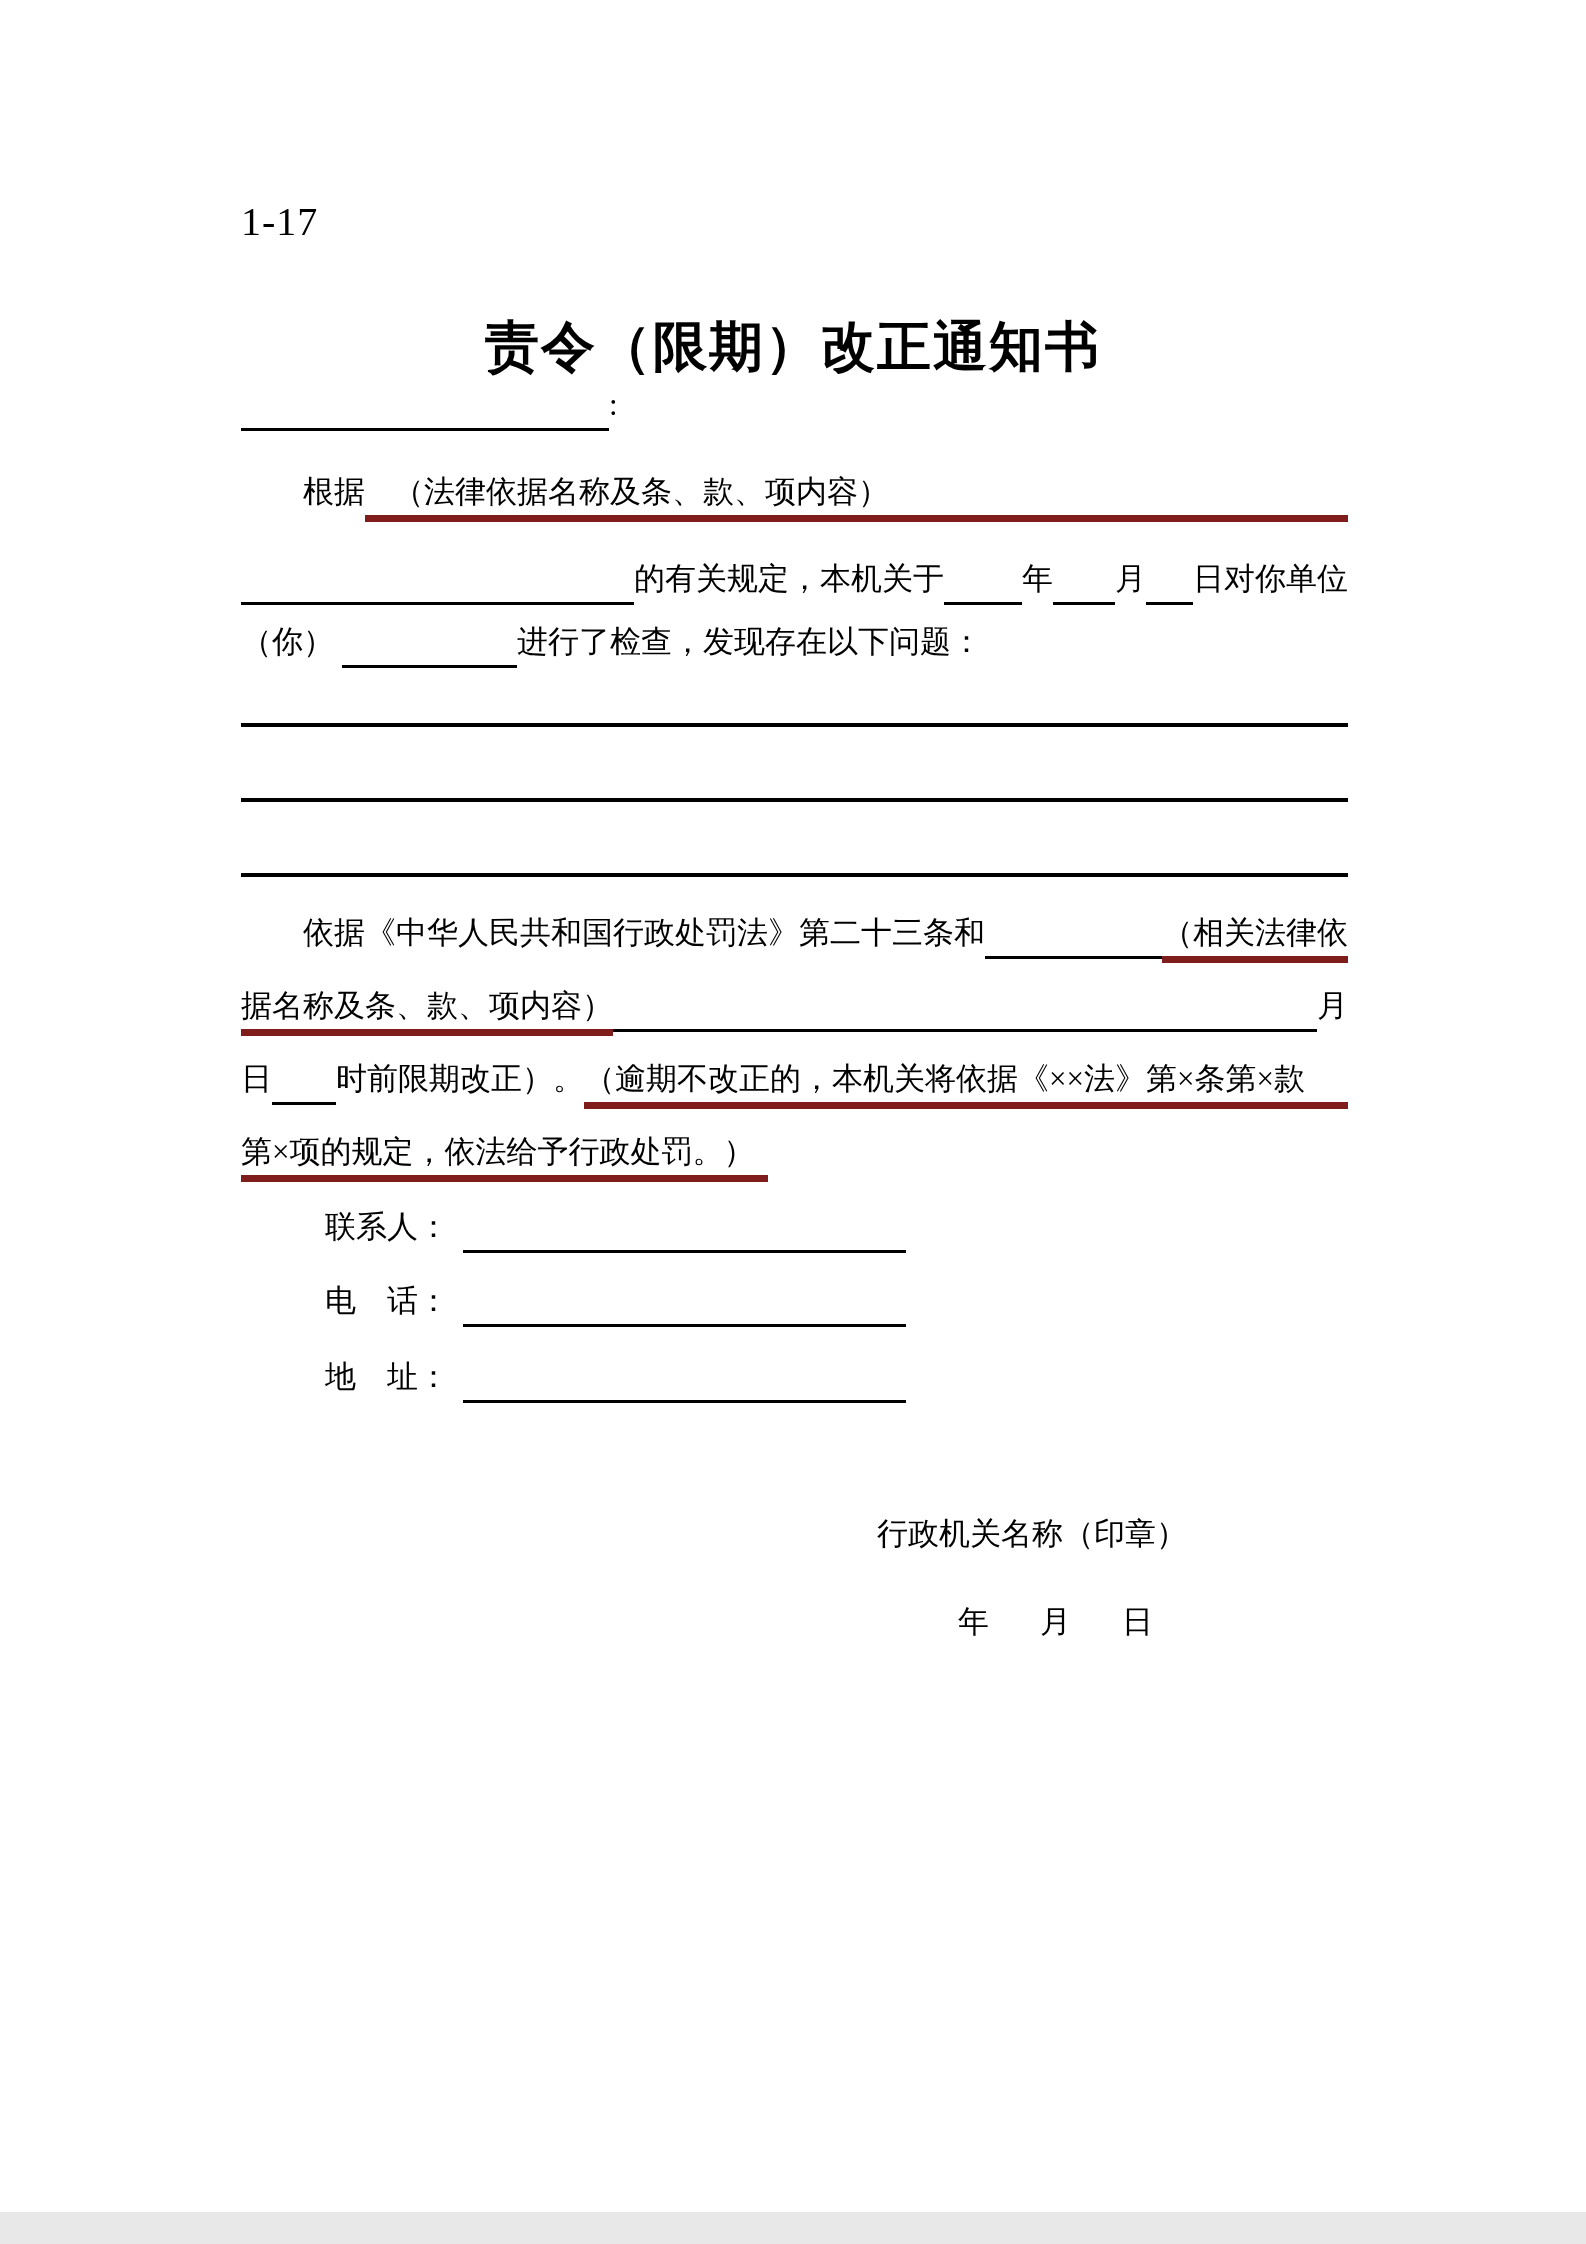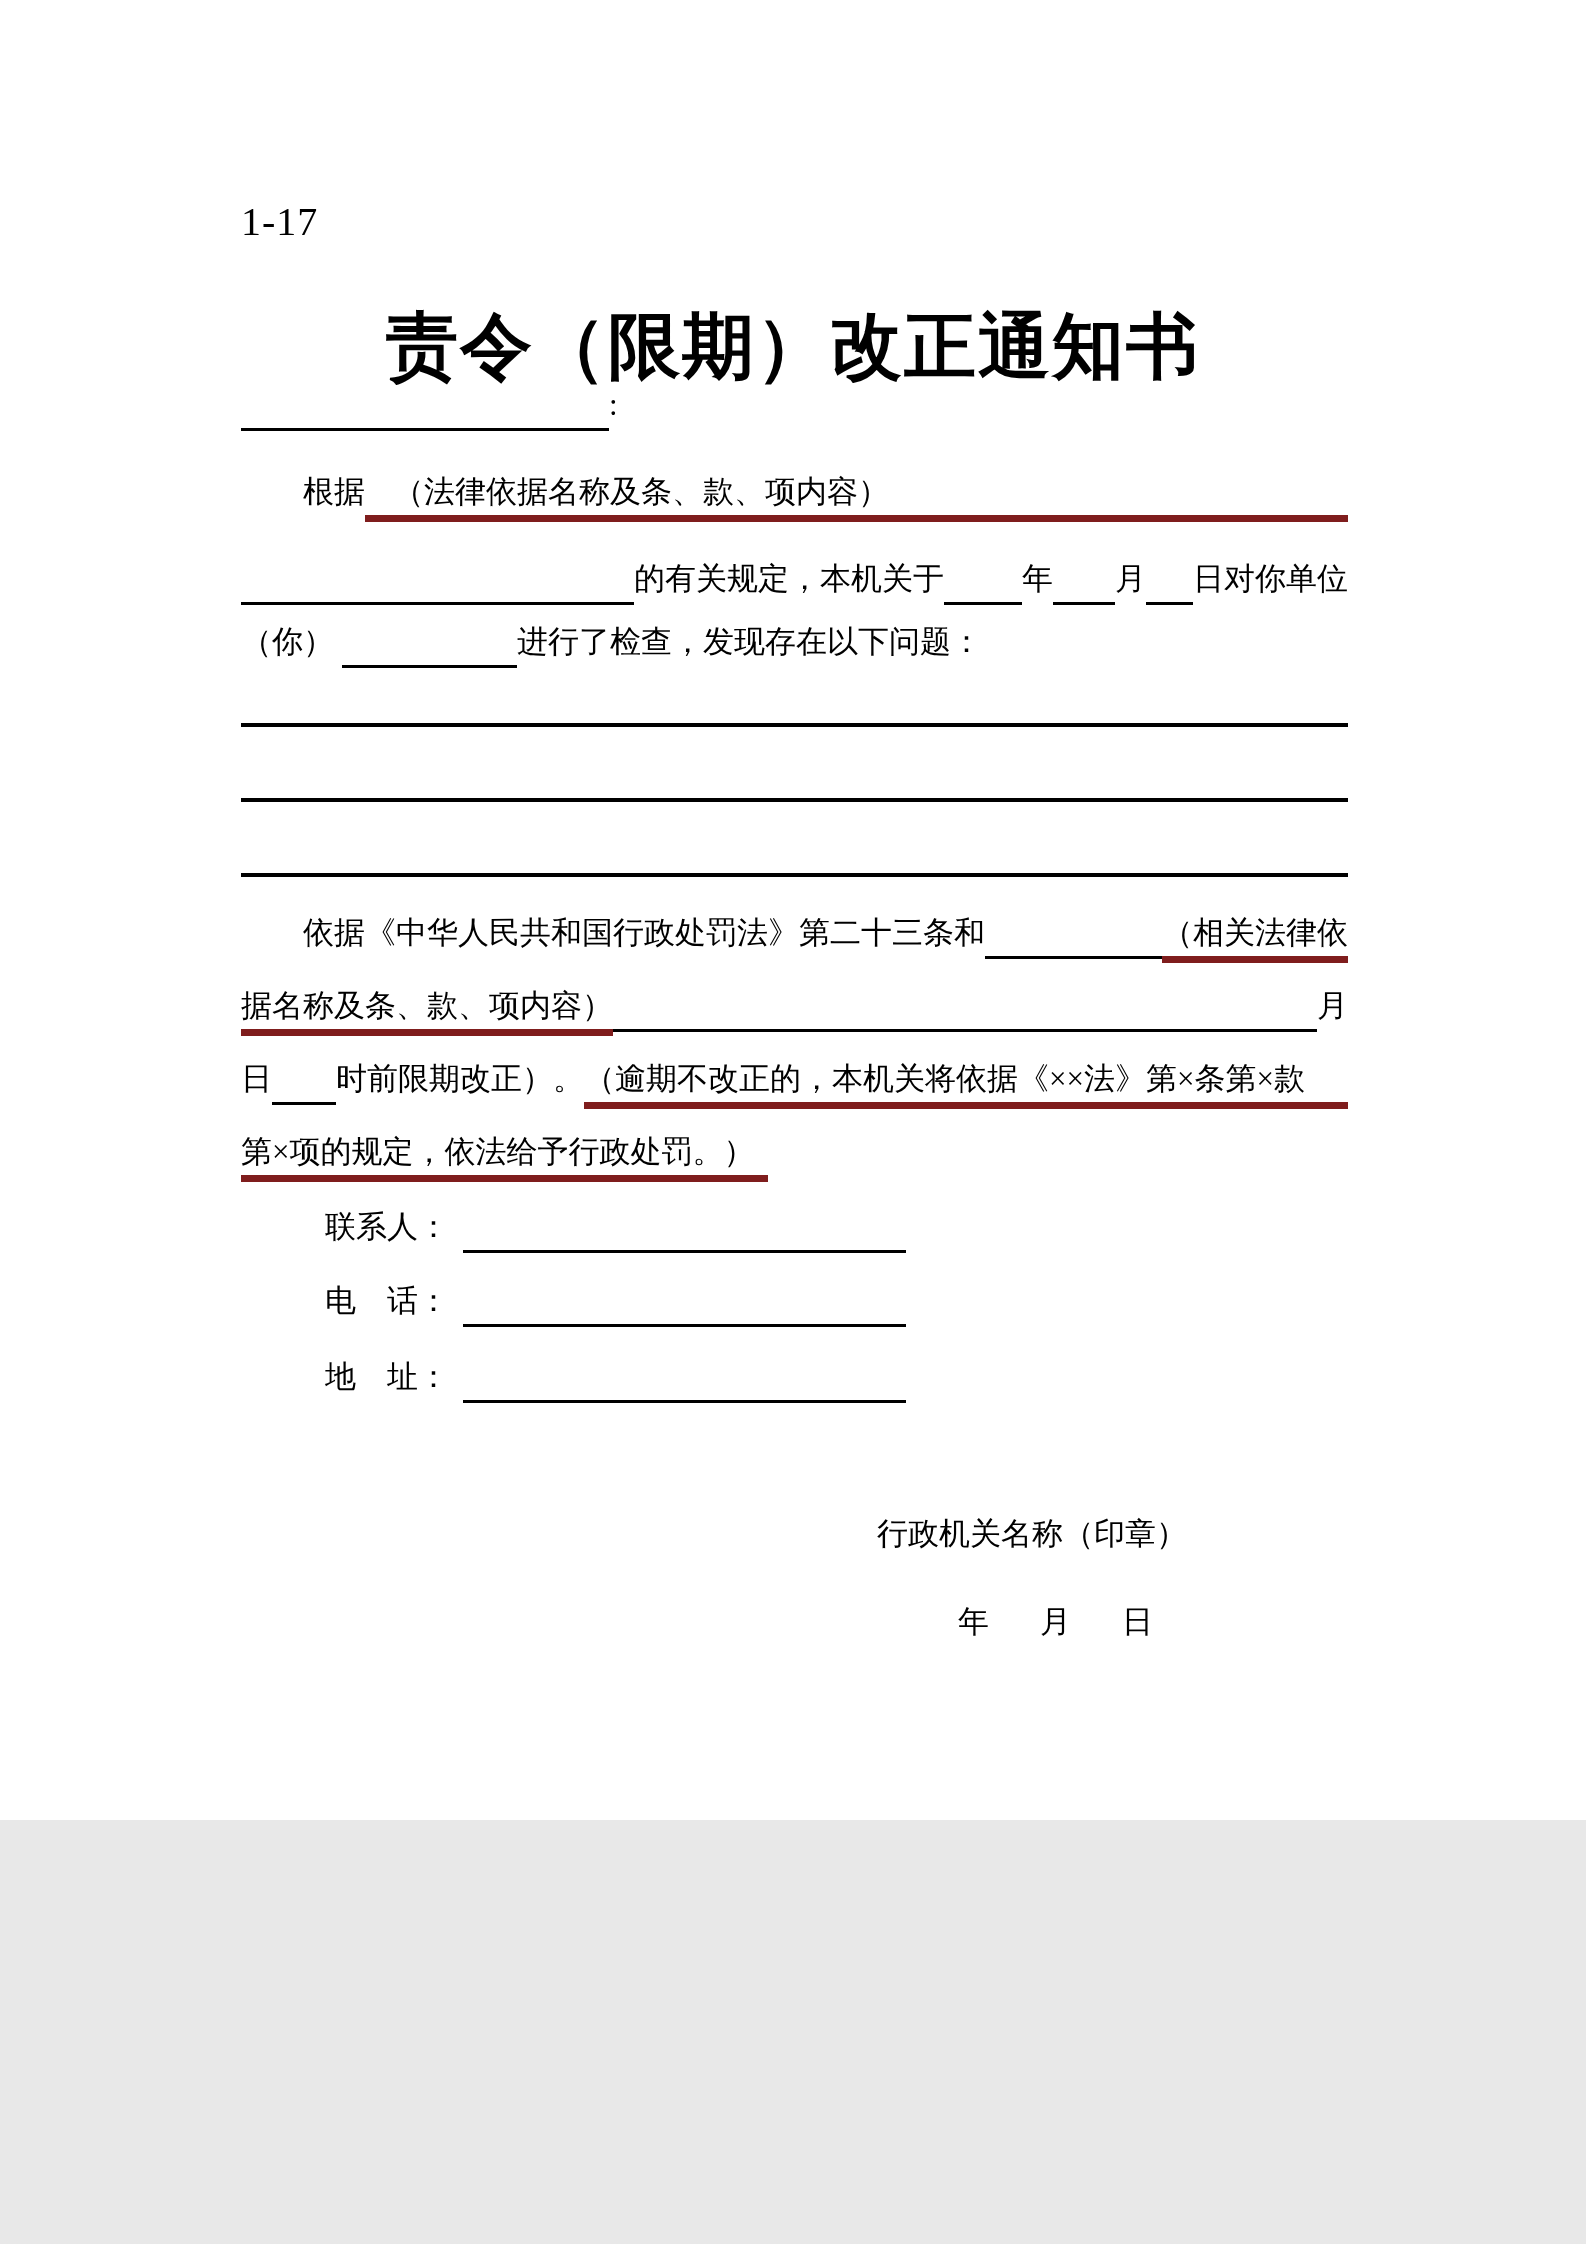--- a/index.html
+++ b/index.html
@@ -1,32 +1,32 @@
 <!DOCTYPE html>
 <html><head>
 <meta charset="utf-8">
 <style>
   html,body{margin:0;padding:0;background:#e8e8e8;}
   .page{
     position:relative;
-    width:1586px;height:1820px;
+    width:1586px;height:2212px;
     background:#ffffff;
     margin:0 auto;
     font-family:"Liberation Serif","DejaVu Serif",serif;
     color:#000000;
     overflow:hidden;
   }
   .doc-code{
     position:absolute;left:241px;top:198px;
     font-size:40px;letter-spacing:1px;
   }
   .doc-title{
     position:absolute;left:0;right:0;top:316px;
     text-align:center;
-    font-size:72px;font-weight:bold;letter-spacing:2px;
+    font-size:54px;font-weight:bold;letter-spacing:2px;
     line-height:62px;
   }
   
   .line{
     position:absolute;left:241px;width:1107px;height:44px;
     display:flex;align-items:stretch;
     font-size:31px;line-height:44px;white-space:nowrap;
   }
   .seg{display:block;height:44px;line-height:42px;}
   .u{border-bottom:7px solid #7f1d1d;}          

